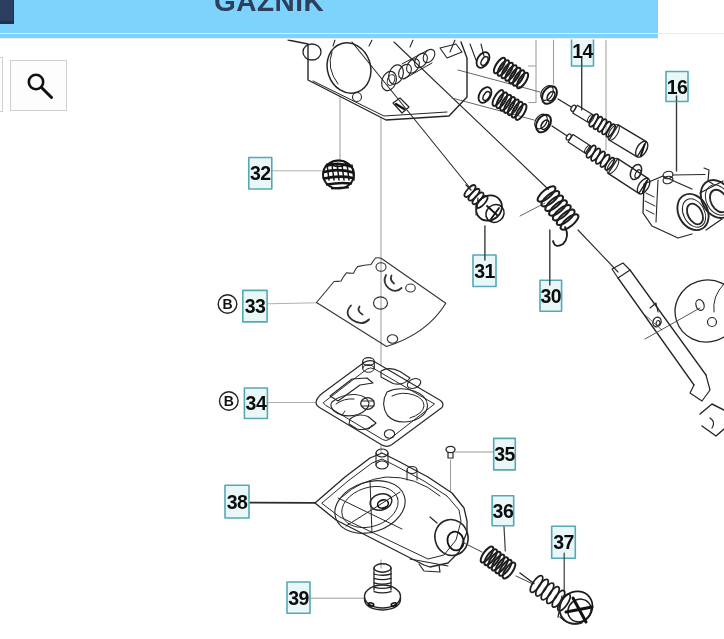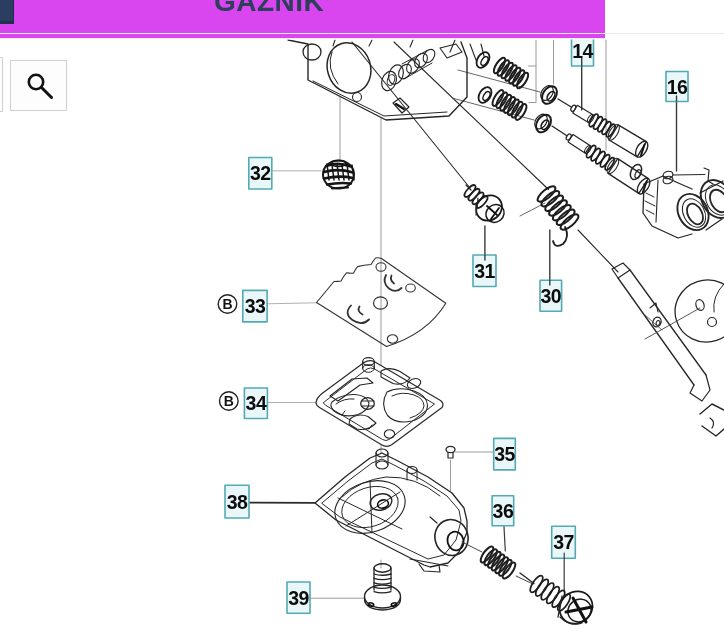--- a/index.html
+++ b/index.html
@@ -1,20 +1,20 @@
 <!DOCTYPE html>
 <html><head>
 <meta charset="utf-8">
 <style>
 * { margin:0; padding:0; box-sizing:border-box; }
 html,body { width:724px; height:639px; background:#fff; overflow:hidden;
   font-family:"Liberation Sans", sans-serif; }
 #page { position:relative; width:724px; height:639px; background:#fff; overflow:hidden; }
-#header { position:absolute; left:0; top:0; width:605px; height:39px;
-  background:#d946ef; border-bottom:1px solid #ececee; }
+#header { position:absolute; left:0; top:0; width:658px; height:39px;
+  background:#7dd3fc; border-bottom:1px solid #ececee; }
 #header .inner-line { position:absolute; left:0; top:33px; width:724px; height:1px;
   background:#e9eaec; }
 #navysq { position:absolute; left:0; top:0; width:14px; height:24px;
   background:#2b3d61; border-right:1px solid #1f2e4d; border-bottom:3px solid #22304f; }
 #gazniktext { position:absolute; left:214px; top:-14px; font-size:28px; font-weight:bold;
   color:#2e3f5c; letter-spacing:0.5px; }
 #leftbtn { position:absolute; left:-40px; top:57px; width:43px; height:55px;
   border:1px solid #cfd0d2; background:#fdfdfe; }
 #searchbtn { position:absolute; left:10px; top:60px; width:57px; height:51px;
   border:1px solid #cfd0d2; background:#fdfdfe; }

